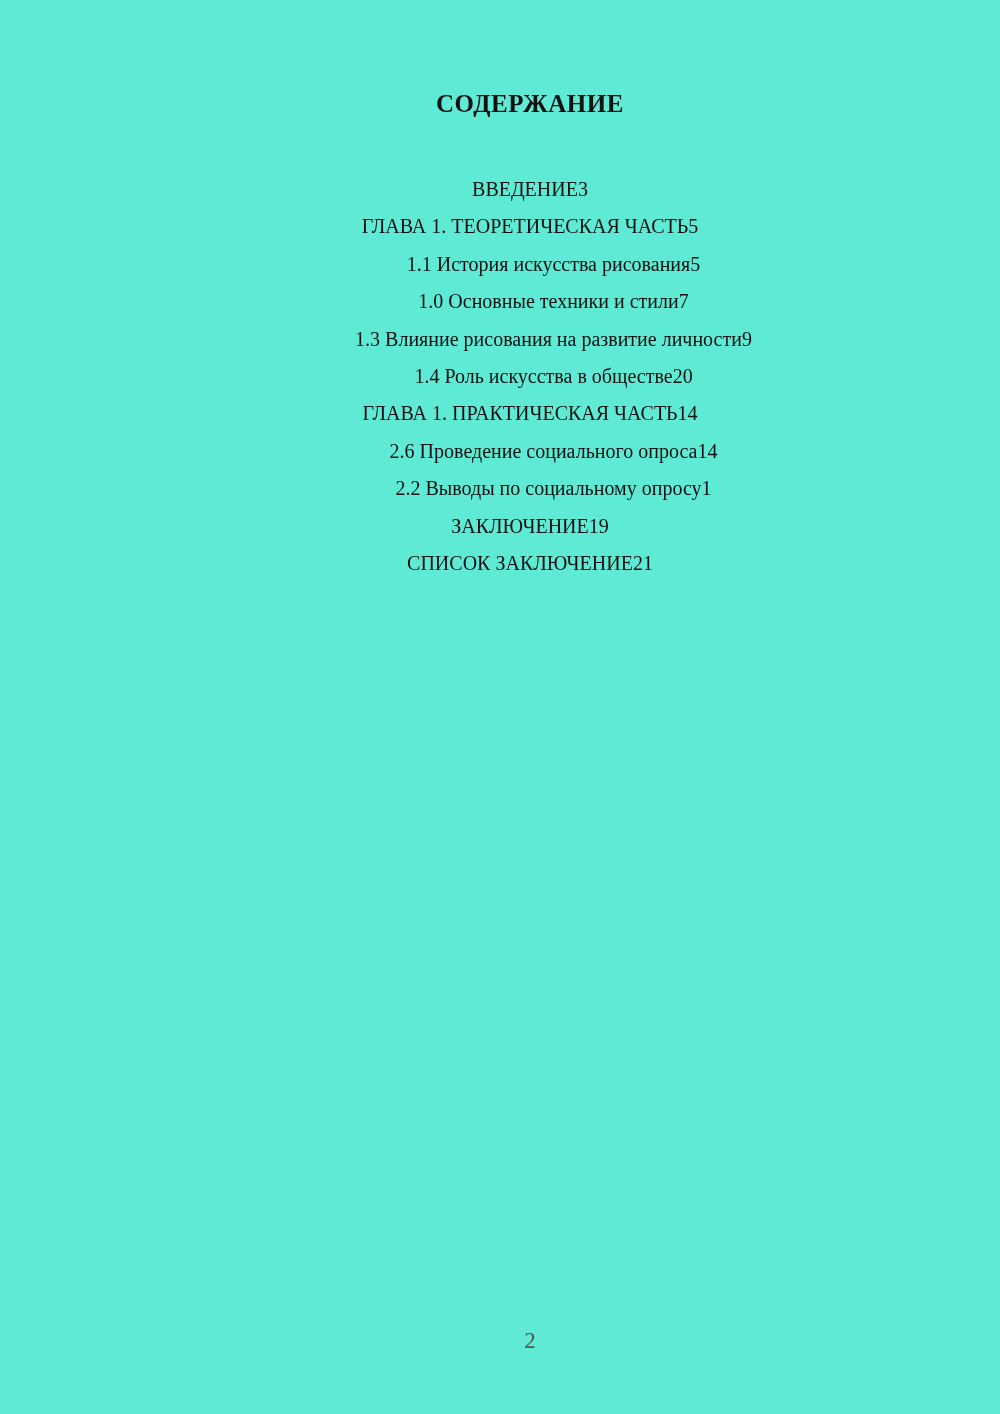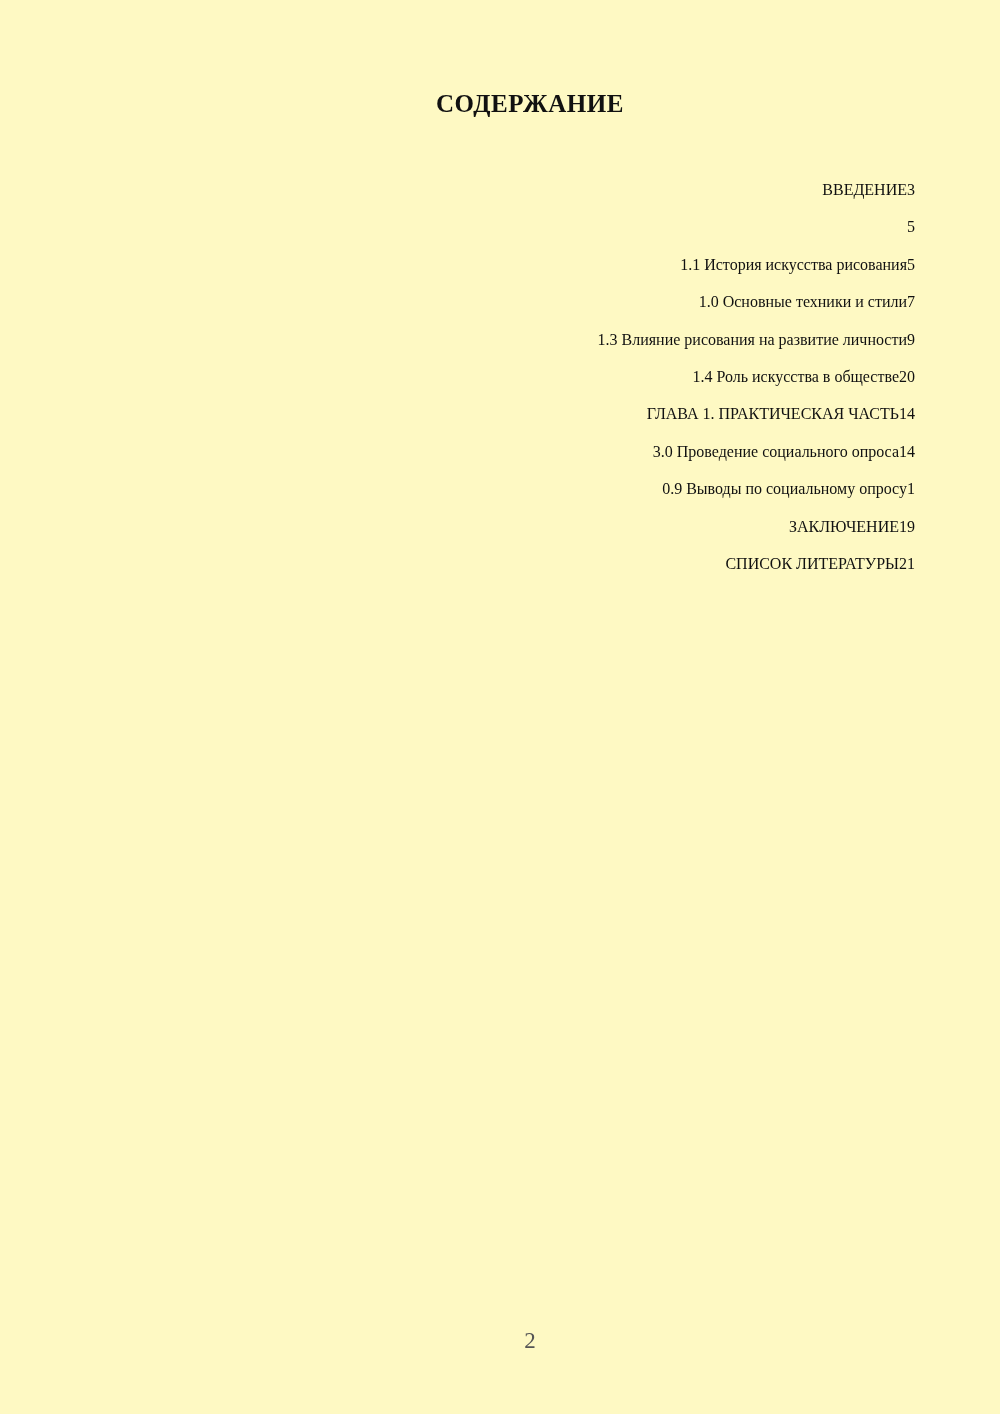--- a/index.html
+++ b/index.html
@@ -4,21 +4,21 @@
 <style>
   html, body {
     margin: 0;
     padding: 0;
     background: #ffffff;
   }
   .page {
     position: relative;
     width: 1000px;
     height: 1414px;
-    background: #fef9c3;
+    background: #5eead4;
     font-family: "Liberation Serif", "DejaVu Serif", serif;
     color: #111111;
     overflow: hidden;
   }
   .title {
     position: absolute;
     top: 90px;
     left: 145px;
     right: 85px;
     margin: 0;
@@ -28,25 +28,25 @@
     letter-spacing: 0.5px;
   }
   .toc {
     position: absolute;
     top: 171px;
     left: 145px;
     right: 85px;
   }
   .toc-row {
     display: flex;
-    justify-content: flex-end;
+    justify-content: center;
     align-items: baseline;
     height: 37.4px;
     line-height: 37.4px;
-    font-size: 16px;
+    font-size: 20px;
     white-space: nowrap;
   }
   .toc-row.indent {
     padding-left: 47px;
   }
   .toc-label {
     flex: 0 1 auto;
     overflow: hidden;
   }
   .toc-page {
@@ -68,20 +68,21 @@
 
 <div class="page">
   <h1 class="title">СОДЕРЖАНИЕ</h1>
 
   <div class="toc" id="toc">
       <div class="toc-row">
         <span class="toc-label">ВВЕДЕНИЕ</span>
         <span class="toc-page">3</span>
       </div>
       <div class="toc-row">
+        <span class="toc-label">ГЛАВА 1. ТЕОРЕТИЧЕСКАЯ ЧАСТЬ</span>
         <span class="toc-page">5</span>
       </div>
       <div class="toc-row indent">
         <span class="toc-label">1.1 История искусства рисования</span>
         <span class="toc-page">5</span>
       </div>
       <div class="toc-row indent">
         <span class="toc-label">1.0 Основные техники и стили</span>
         <span class="toc-page">7</span>
       </div>
@@ -91,31 +92,31 @@
       </div>
       <div class="toc-row indent">
         <span class="toc-label">1.4 Роль искусства в обществе</span>
         <span class="toc-page">20</span>
       </div>
       <div class="toc-row">
         <span class="toc-label">ГЛАВА 1. ПРАКТИЧЕСКАЯ ЧАСТЬ</span>
         <span class="toc-page">14</span>
       </div>
       <div class="toc-row indent">
-        <span class="toc-label">3.0 Проведение социального опроса</span>
+        <span class="toc-label">2.6 Проведение социального опроса</span>
         <span class="toc-page">14</span>
       </div>
       <div class="toc-row indent">
-        <span class="toc-label">0.9 Выводы по социальному опросу</span>
+        <span class="toc-label">2.2 Выводы по социальному опросу</span>
         <span class="toc-page">1</span>
       </div>
       <div class="toc-row">
         <span class="toc-label">ЗАКЛЮЧЕНИЕ</span>
         <span class="toc-page">19</span>
       </div>
       <div class="toc-row">
-        <span class="toc-label">СПИСОК ЛИТЕРАТУРЫ</span>
+        <span class="toc-label">СПИСОК ЗАКЛЮЧЕНИЕ</span>
         <span class="toc-page">21</span>
       </div>
     </div>
 
   <div class="footer-page-number">2</div>
 </div>
 
 </body></html>

